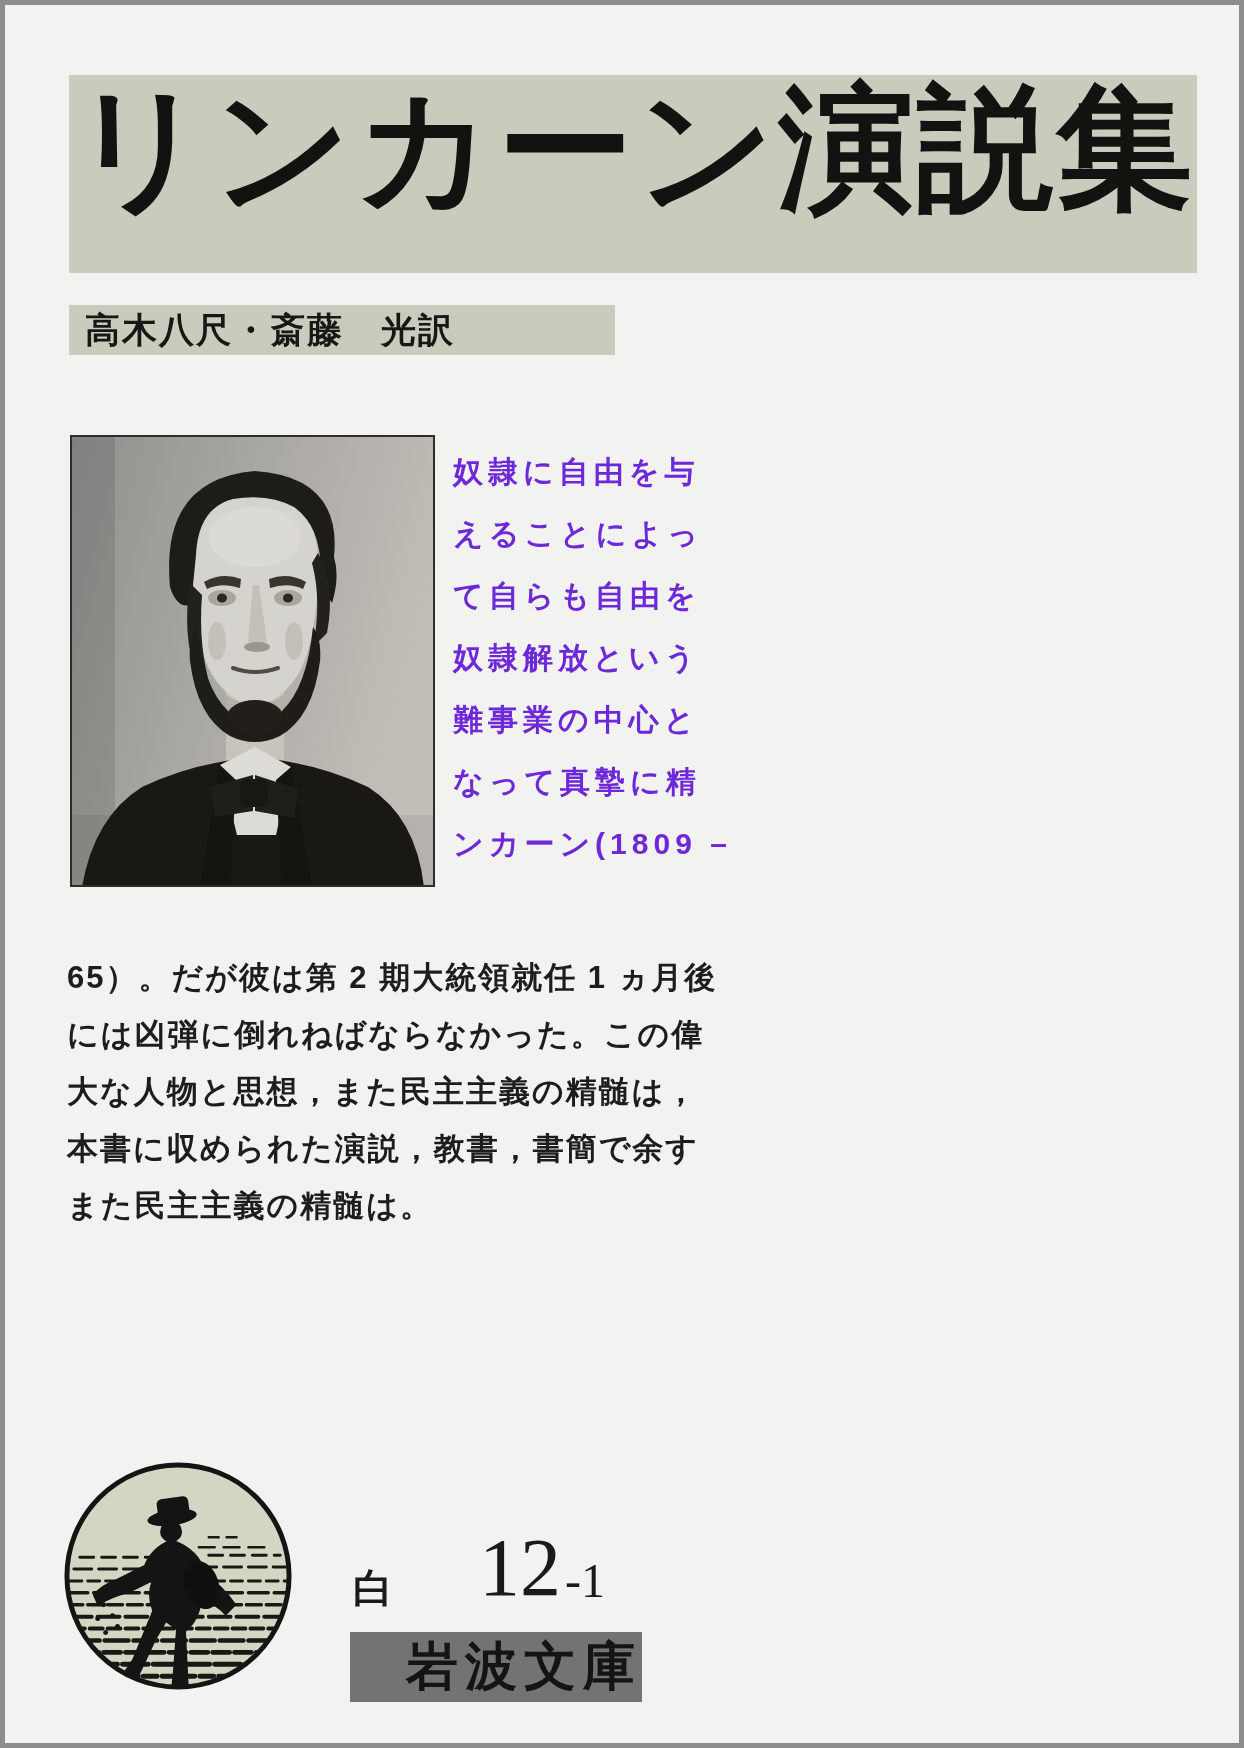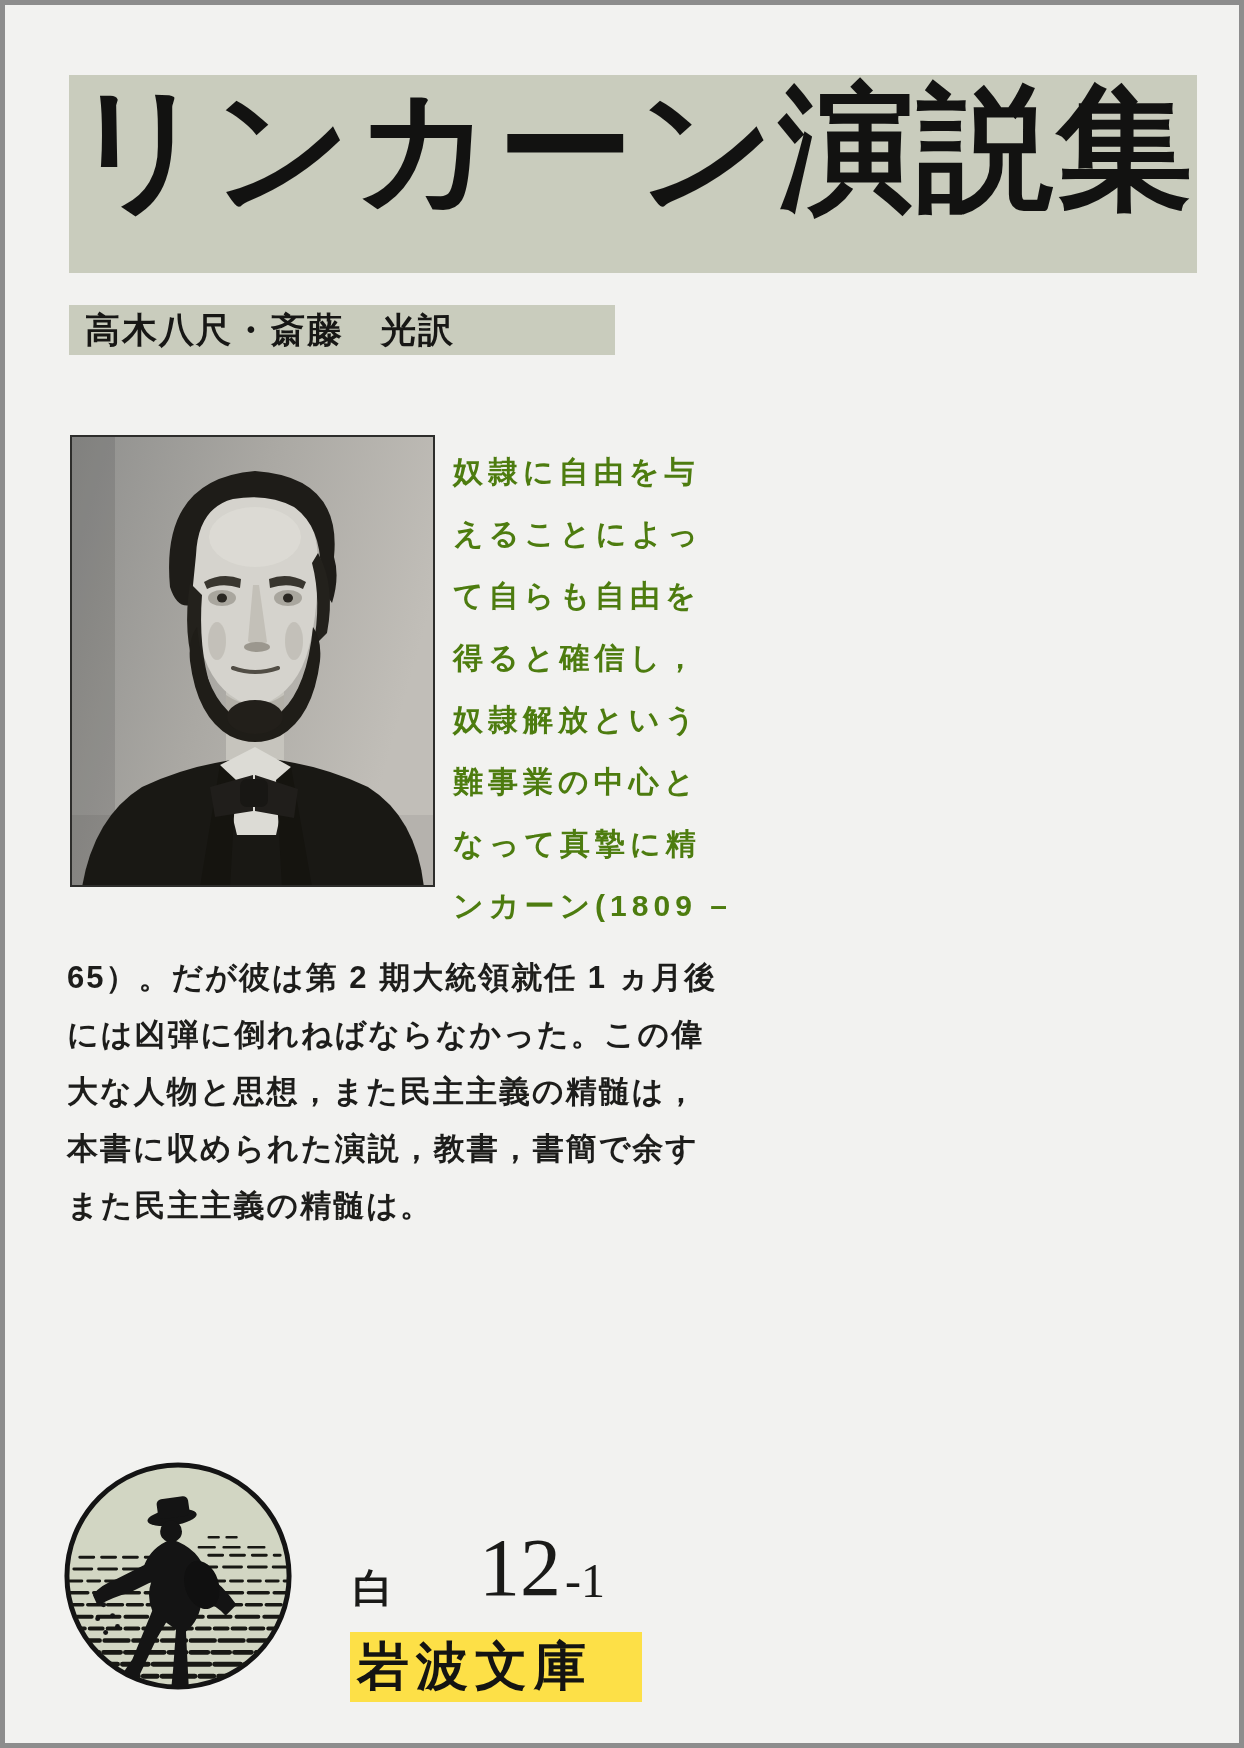--- a/index.html
+++ b/index.html
@@ -61,21 +61,21 @@
     left: 448px; top: 436px;
     width: 250px;
   }
   .blurb-column .line {
     height: 62px;
     display: flex; align-items: center;
     font-size: 30px;
     font-weight: bold;
     letter-spacing: 5px;
     white-space: nowrap;
-    color: #4d7c0f;
+    color: #6d28d9;
   }
   
   .blurb-bottom {
     position: absolute;
     left: 62px; top: 944px;
     width: 660px;
   }
   .blurb-bottom .line {
     height: 57px;
     display: flex; align-items: center;
@@ -116,22 +116,22 @@
     font-size: 48px;
     line-height: 1;
     font-weight: 500;
     margin-left: 4px;
     margin-bottom: 4px;
   }
   .imprint-band {
     position: absolute;
     left: 345px; top: 1627px;
     width: 292px; height: 70px;
-    background: #fde047;
-    display: flex; align-items: center; justify-content: flex-start;
+    background: #737373;
+    display: flex; align-items: center; justify-content: flex-end;
   }
   .imprint-band .imprint-text {
     font-family: "Liberation Serif", "DejaVu Serif", serif;
     font-size: 52px;
     font-weight: 600;
     letter-spacing: 7px;
     color: #141412;
     white-space: nowrap;
     padding-left: 7px; 
   }
@@ -203,21 +203,20 @@
       <path d="M163,233 Q185,241 208,233" stroke="#514d45" stroke-width="4" fill="none" stroke-linecap="round"></path>
 
       <rect x="1" y="1" width="363" height="450" fill="none" stroke="#2d2d2b" stroke-width="2"></rect>
     </svg>
   </div>
 
   <div class="blurb-column">
     <div class="line">奴隷に自由を与</div>
     <div class="line">えることによっ</div>
     <div class="line">て自らも自由を</div>
-    <div class="line">得ると確信し，</div>
     <div class="line">奴隷解放という</div>
     <div class="line">難事業の中心と</div>
     <div class="line">なって真摯に精</div>
     <div class="line">ンカーン(1809 –</div>
   </div>
 
   <div class="blurb-bottom">
     <div class="line">65）。だが彼は第 2 期大統領就任 1 ヵ月後</div>
     <div class="line">には凶弾に倒れねばならなかった。この偉</div>
     <div class="line">大な人物と思想，また民主主義の精髄は，</div>

